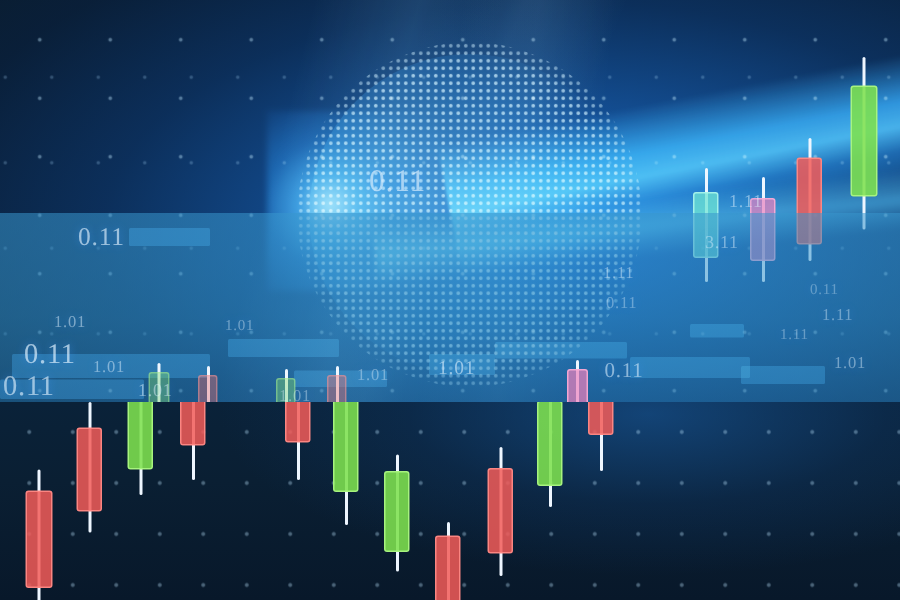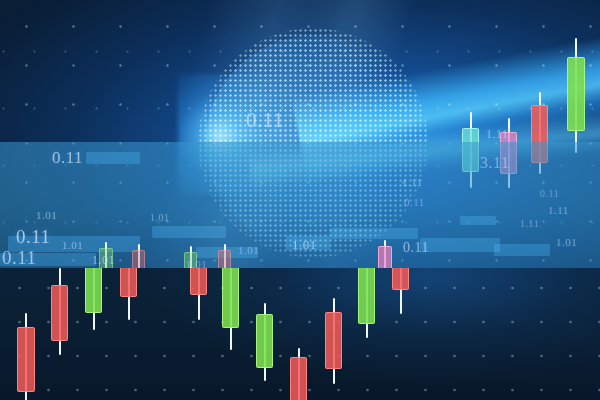--- a/index.html
+++ b/index.html
@@ -221,21 +221,21 @@
       <div class="num" style="left: 36px; top: 209px; font-size: 11px; opacity: 0.6;">1.01</div>
       <div class="num" style="left: 16px; top: 226px; font-size: 19px; opacity: 0.85;">0.11</div>
       <div class="num" style="left: 2px; top: 247px; font-size: 19px; opacity: 0.78;">0.11</div>
       <div class="num" style="left: 62px; top: 239px; font-size: 11px; opacity: 0.6;">1.01</div>
       <div class="num" style="left: 92px; top: 253px; font-size: 12px; opacity: 0.62;">1.01</div>
       <div class="num" style="left: 118px; top: 265px; font-size: 12px; opacity: 0.55;">1.01</div>
       <div class="num" style="left: 150px; top: 212px; font-size: 10px; opacity: 0.5;">1.01</div>
       <div class="num" style="left: 246px; top: 108px; font-size: 21px; opacity: 0.8;">0.11</div>
       <div class="num" style="left: 402px; top: 176px; font-size: 11px; opacity: 0.55;">1.11</div>
       <div class="num" style="left: 486px; top: 127px; font-size: 12px; opacity: 0.6;">1.11</div>
-      <div class="num" style="left: 480px; top: 154px; font-size: 16px; opacity: 0.55;">3.11</div>
+      <div class="num" style="left: 470px; top: 154px; font-size: 12px; opacity: 0.55;">3.11</div>
       <div class="num" style="left: 404px; top: 196px; font-size: 11px; opacity: 0.45;">0.11</div>
       <div class="num" style="left: 292px; top: 237px; font-size: 13px; opacity: 0.72;">1.01</div>
       <div class="num" style="left: 403px; top: 240px; font-size: 14px; opacity: 0.7;">0.11</div>
       <div class="num" style="left: 238px; top: 244px; font-size: 11px; opacity: 0.5;">1.01</div>
       <div class="num" style="left: 556px; top: 236px; font-size: 11px; opacity: 0.55;">1.01</div>
       <div class="num" style="left: 548px; top: 204px; font-size: 11px; opacity: 0.5;">1.11</div>
       <div class="num" style="left: 520px; top: 218px; font-size: 10px; opacity: 0.45;">1.11</div>
       <div class="num" style="left: 540px; top: 188px; font-size: 10px; opacity: 0.42;">0.11</div>
       <div class="num" style="left: 186px; top: 258px; font-size: 11px; opacity: 0.48;">1.01</div>
     </div>

